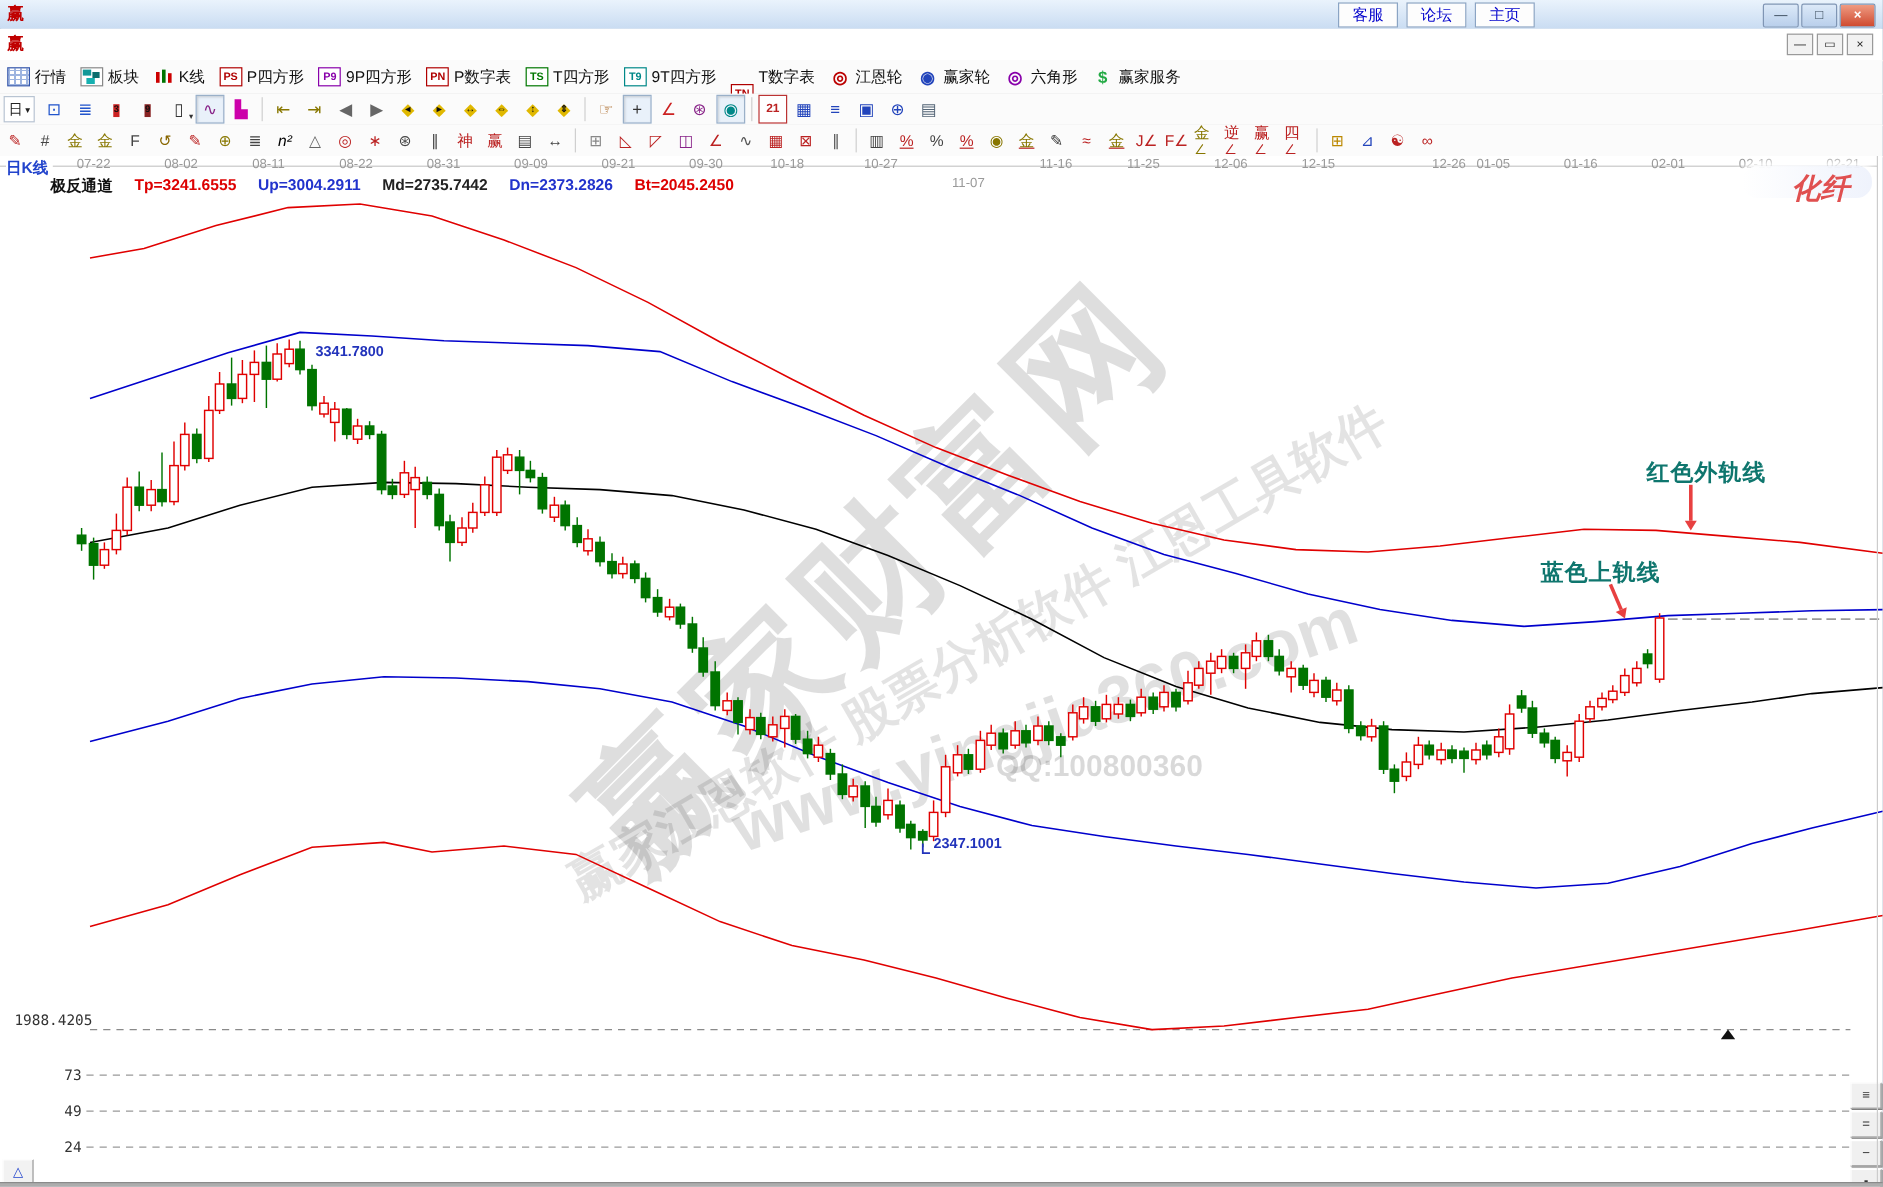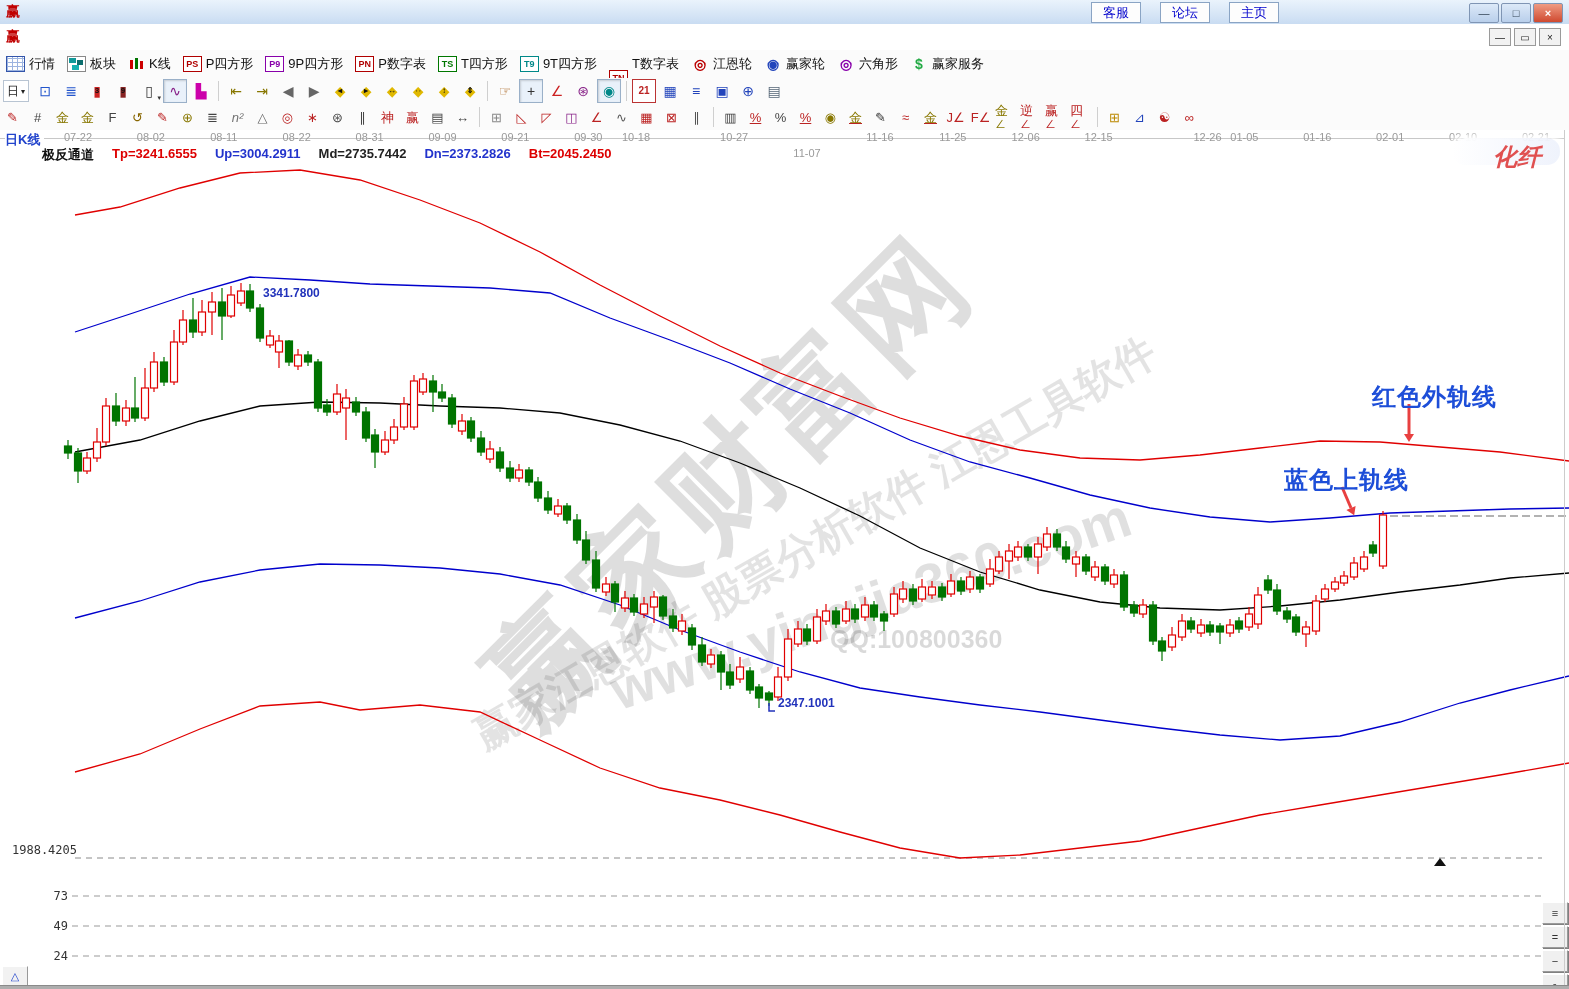--- a/index.html
+++ b/index.html
@@ -9,21 +9,21 @@
     box-shadow:inset 0 0 0 1px #8fa6bf;
   }
   
   .titlebar{position:absolute;left:0;top:0;width:1569px;height:24px;
     background:linear-gradient(#eaf3fc,#c9dcf2);border-bottom:1px solid #a8bdd4;
     display:flex;align-items:center;font-size:12px;}
   .titlebar .logo{color:#c00000;font-weight:bold;font-size:14px;margin:0 5px 0 6px;}
   .title-text{display:flex;align-items:center;white-space:nowrap;color:#1a1a1a;}
   .censor{display:inline-block;width:460px;height:16px;margin:0 2px;border-radius:8px;
     background:linear-gradient(90deg,rgba(255,255,255,.95),rgba(236,242,250,.9),rgba(255,255,255,.95));}
-  .link-buttons{position:absolute;right:290px;top:2px;display:flex;gap:19px;}
+  .link-buttons{position:absolute;right:290px;top:2px;display:flex;gap:7px;}
   .link-btn{width:48px;height:19px;background:#fdfdfd;border:1px solid #8aa4c4;
     color:#0000cc;font-size:13px;display:flex;align-items:center;justify-content:center;cursor:default;}
   .winctl{position:absolute;right:6px;top:3px;display:flex;gap:2px;}
   .wbtn{width:28px;height:18px;border:1px solid #7f95b4;border-radius:2px;
     background:linear-gradient(#dce9f8,#b9cfeb);display:flex;align-items:center;justify-content:center;
     font-size:11px;color:#345;}
   .wbtn.close{background:linear-gradient(#ef9b82,#cf4a30);color:#fff;font-weight:bold;}
   
   .menubar{position:absolute;left:0;top:24px;width:1569px;height:26px;background:#ffffff;
     border-bottom:1px solid #e0e0e0;display:flex;align-items:center;font-size:13px;}
@@ -67,21 +67,21 @@
     padding:0 3px;margin:0 3px;font-size:12px;}
   
   .chart-wrap{position:absolute;left:0;top:130px;width:1569px;height:859px;background:#fff;}
   .date-line{position:absolute;left:0;top:8px;width:1565px;height:1px;background:#c8c8c8;}
   .date-label{position:absolute;top:1px;transform:translateX(-50%);font-size:11px;color:#9a9a9a;}
   .period-label{position:absolute;left:5px;top:1px;font-size:13px;font-weight:bold;color:#2244cc;background:#fff;padding-right:4px;}
   .indicator-row{position:absolute;left:42px;top:16px;font-size:13px;font-weight:bold;display:flex;gap:18px;}
   .iv{white-space:nowrap;}
   #chartSvg{position:absolute;left:0;top:0;}
   .anno{position:absolute;font-size:12px;font-weight:bold;color:#2233bb;}
-  .anno-red{position:absolute;font-size:24px;font-weight:bold;color:#1d4ed8;letter-spacing:1px;}
+  .anno-red{position:absolute;font-size:19px;font-weight:bold;color:#0f766e;letter-spacing:1px;}
   .stock-blur{position:absolute;left:1452px;top:8px;width:108px;height:27px;border-radius:13px;
     background:linear-gradient(90deg,rgba(255,255,255,.97),rgba(238,242,252,.95));box-shadow:0 0 6px 4px rgba(255,255,255,.9);}
   .stock-tag{position:absolute;left:1493px;top:11px;font-size:24px;color:#e05050;font-weight:bold;font-style:italic;}
   .baseline-label{position:absolute;left:12px;top:713px;font-family:"DejaVu Sans Mono",monospace;font-size:12px;color:#333;}
   .sub-label{position:absolute;width:30px;text-align:right;font-family:"DejaVu Sans Mono",monospace;font-size:12px;color:#333;}
   .wm{position:absolute;color:rgba(0,0,0,0.13);white-space:nowrap;pointer-events:none;}
   .wm-main{left:405px;top:250px;width:690px;font-size:118px;font-weight:bold;letter-spacing:8px;transform:rotate(-45deg);}
   .wm-tag{left:428px;top:395px;width:740px;font-size:42px;font-weight:bold;transform:rotate(-30deg);color:rgba(0,0,0,0.11);}
   .wm-url{left:600px;top:455px;width:460px;font-size:56px;font-weight:bold;transform:rotate(-19deg);color:rgba(0,0,0,0.12);}
   .wm-qq{left:830px;top:495px;font-size:25px;font-weight:bold;color:rgba(0,0,0,0.15);}
@@ -294,21 +294,21 @@
     <span class="tbtn">
       <span class="g" style="color: rgb(187, 34, 34);">✎</span>
     </span>
     <span class="tbtn">
       <span class="g" style="color: rgb(136, 119, 0);">⊕</span>
     </span>
     <span class="tbtn">
       <span class="g" style="color: rgb(68, 68, 68);">≣</span>
     </span>
     <span class="tbtn">
-      <span class="g" style="color: #737373; font-style: italic;">n²</span>
+      <span class="g" style="color: #000000; font-style: italic;">n²</span>
     </span>
     <span class="tbtn">
       <span class="g" style="color: rgb(102, 102, 102);">△</span>
     </span>
     <span class="tbtn">
       <span class="g" style="color: rgb(187, 34, 34);">◎</span>
     </span>
     <span class="tbtn">
       <span class="g" style="color: rgb(187, 34, 34);">∗</span>
     </span>
@@ -423,21 +423,21 @@
   <div class="date-line"></div>
   <div id="dateRow">
       <span class="date-label" style="left: 78px;">07-22</span>
       <span class="date-label" style="left: 150.9px;">08-02</span>
       <span class="date-label" style="left: 223.8px;">08-11</span>
       <span class="date-label" style="left: 296.7px;">08-22</span>
       <span class="date-label" style="left: 369.6px;">08-31</span>
       <span class="date-label" style="left: 442.5px;">09-09</span>
       <span class="date-label" style="left: 515.4px;">09-21</span>
       <span class="date-label" style="left: 588.3px;">09-30</span>
-      <span class="date-label" style="left: 636px;">10-18</span>
+      <span class="date-label" style="left: 656px;">10-18</span>
       <span class="date-label" style="left: 734.1px;">10-27</span>
       <span class="date-label" style="left: 807px; margin-top: 16px;">11-07</span>
       <span class="date-label" style="left: 879.9px;">11-16</span>
       <span class="date-label" style="left: 952.8px;">11-25</span>
       <span class="date-label" style="left: 1025.7px;">12-06</span>
       <span class="date-label" style="left: 1098.6px;">12-15</span>
       <span class="date-label" style="left: 1171.5px; margin-left: 36px;">12-26</span>
       <span class="date-label" style="left: 1244.4px;">01-05</span>
       <span class="date-label" style="left: 1317.3px;">01-16</span>
       <span class="date-label" style="left: 1390.2px;">02-01</span>

